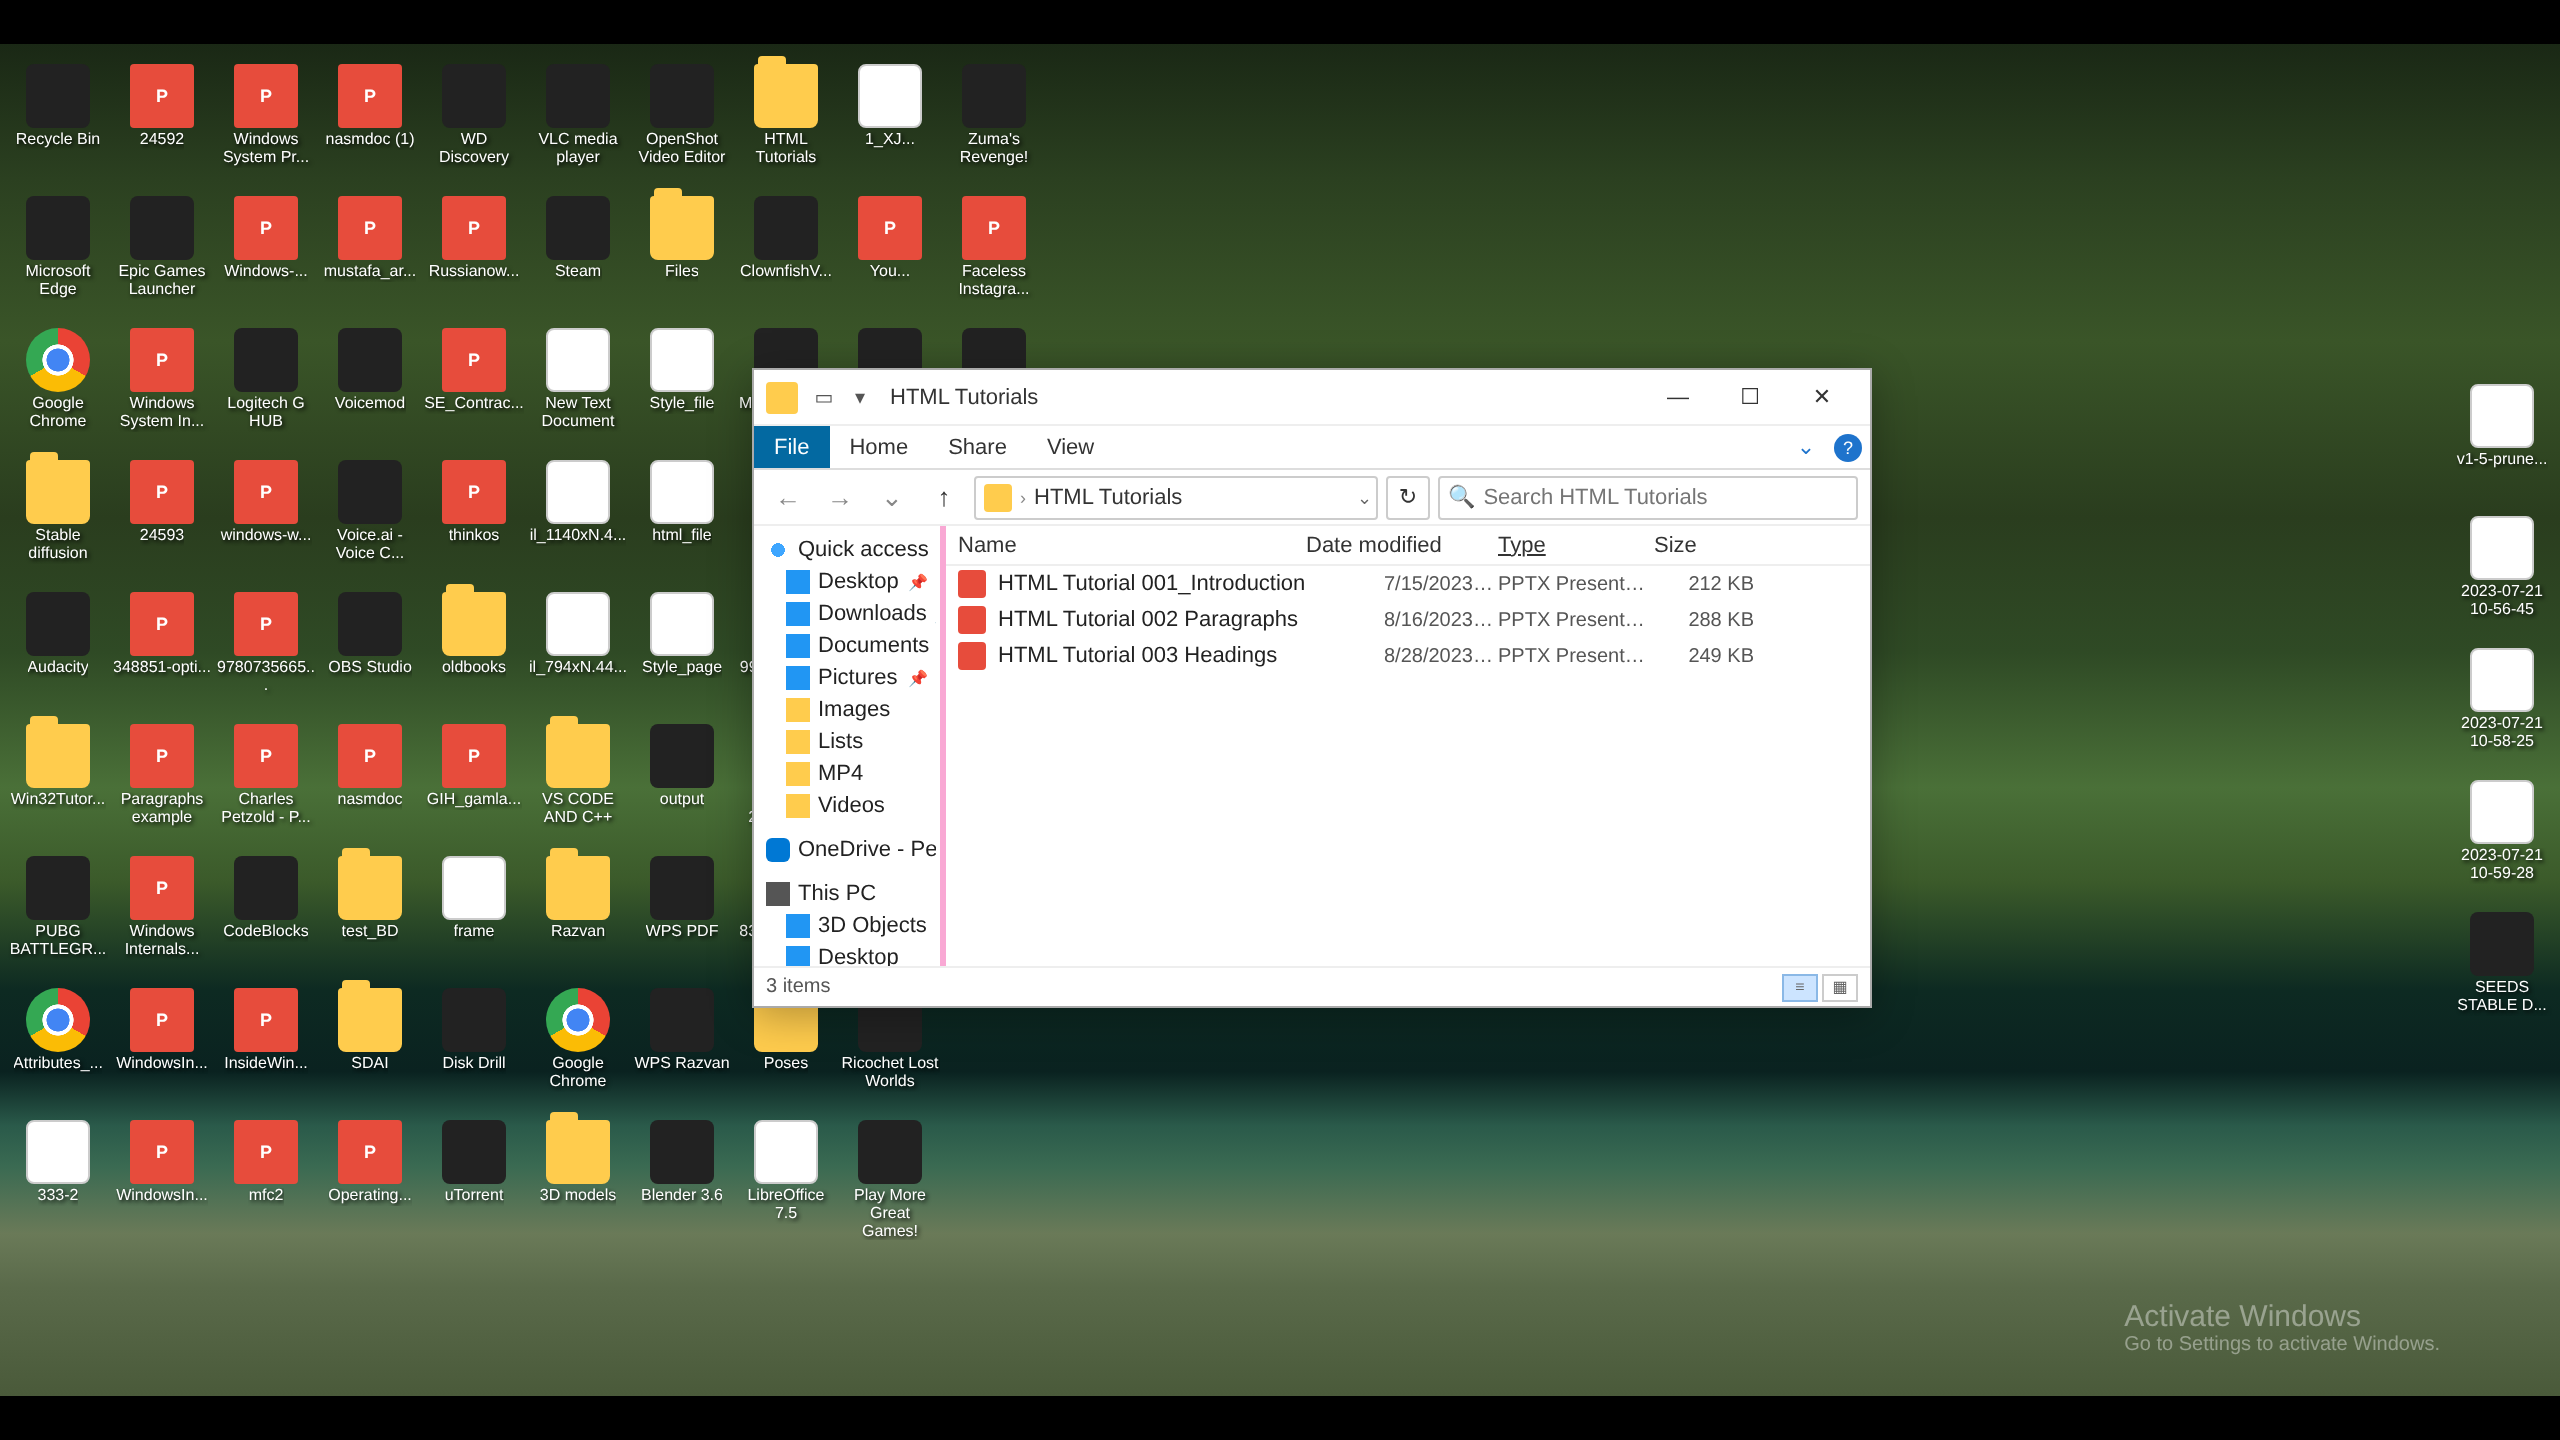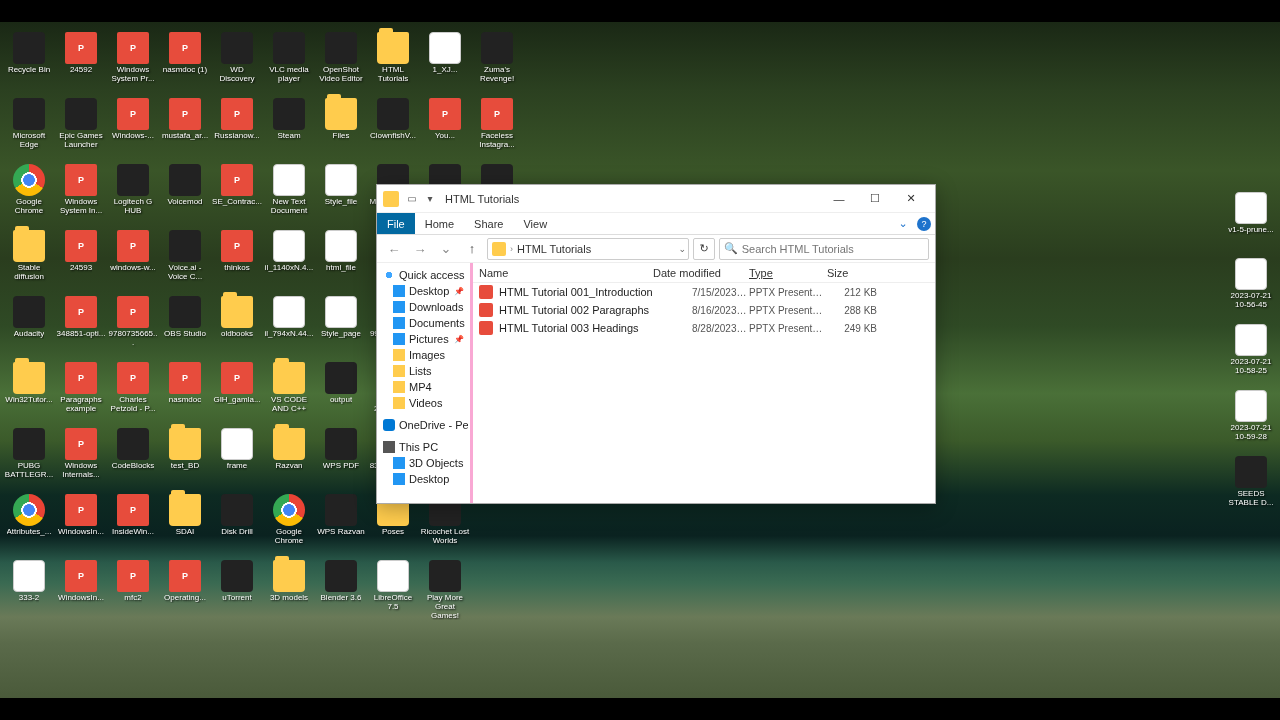--- a/index.html
+++ b/index.html
@@ -460,20 +460,24 @@
       <div class="di">
     <div class="ic txt"></div>
     <div class="lbl">2023-07-21 10-59-28</div>
   </div>
       <div class="di">
     <div class="ic dark"></div>
     <div class="lbl">SEEDS STABLE D...</div>
   </div>
     </div>
 
+  <div class="watermark">
+    <div class="wl1">Activate Windows</div>
+    <div class="wl2">Go to Settings to activate Windows.</div>
+  </div>
 
   <div class="explorer">
     <div class="titlebar">
       <span class="ticon"></span>
       <span class="qat">▭</span>
       <span class="qat">▾</span>
       <span class="ttxt">HTML Tutorials</span>
       <span class="spacer"></span>
       <span class="wbtn">—</span>
       <span class="wbtn">☐</span>
@@ -608,16 +612,22 @@
      <span class="ficon"></span>
      <span class="c name">HTML Tutorial 003 Headings</span>
      <span class="c date">8/28/2023 2:00 PM</span>
      <span class="c type">PPTX Presentation</span>
      <span class="c size">249 KB</span>
    </div>
           </div>
       </div>
     </div>
 
+    <div class="statusbar">
+      <span>3 items</span>
+      <span class="spacer"></span>
+      <span class="viewbtn active">≡</span>
+      <span class="viewbtn">▦</span>
+    </div>
   </div>
 
 </div>
 <div class="letterbox-bottom"></div>
 
 </body></html>

